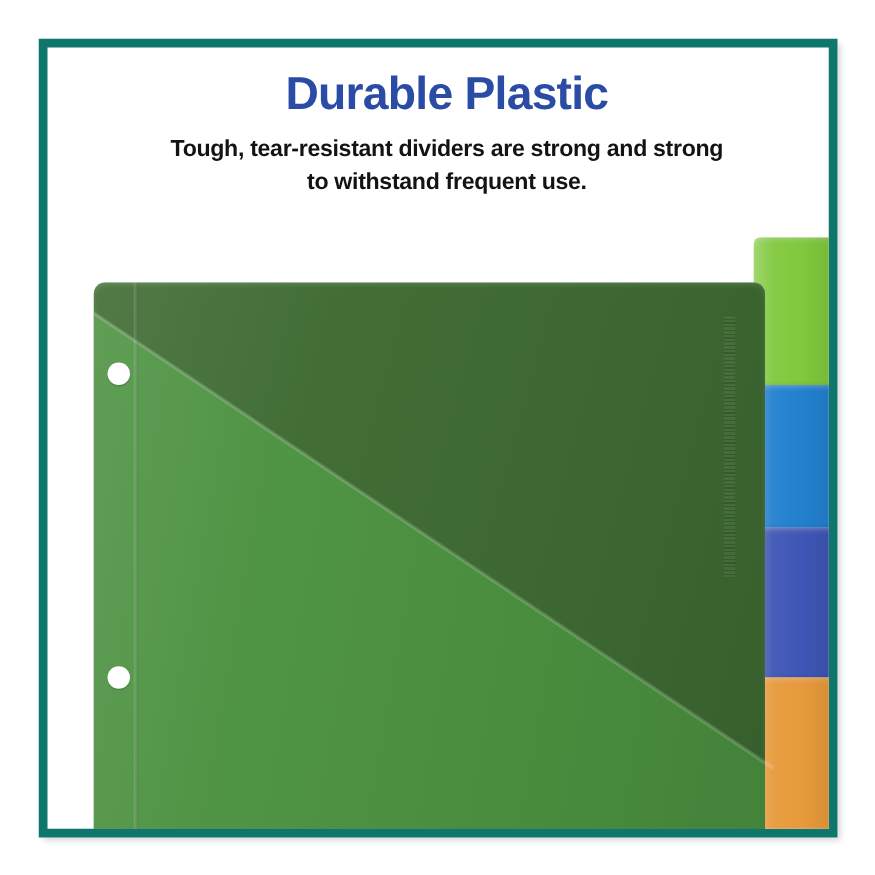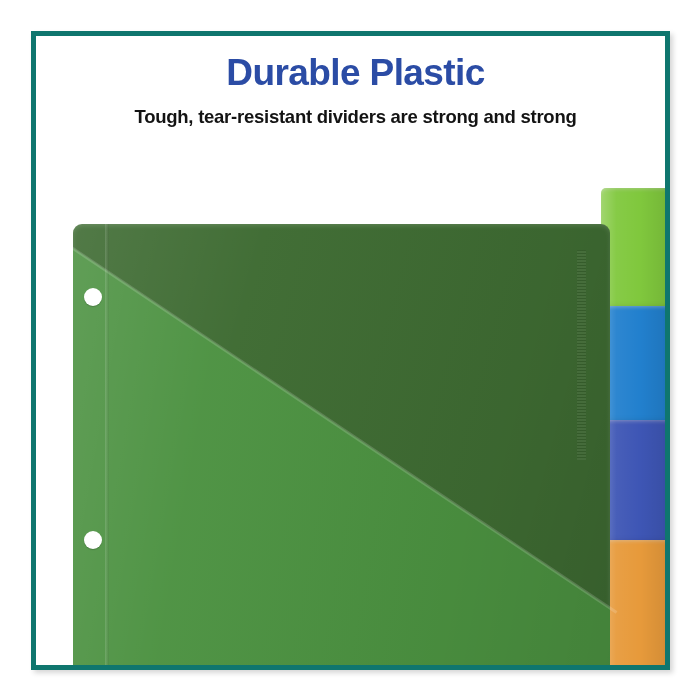--- a/index.html
+++ b/index.html
@@ -22,21 +22,21 @@
   }
 
   
   .product-card {
     position: absolute;
     left: 31px;
     top: 31px;
     width: 639px;
     height: 639px;
     background: #ffffff;
-    border: 5px solid #0f766e;
+    border: 7px solid #0f766e;
     box-shadow: 3px 3px 5px rgba(0,0,0,0.16);
     box-sizing: border-box;
     overflow: hidden;
   }
 
   
   .headline {
     position: absolute;
     left: 0;
     top: 18px;
@@ -210,20 +210,21 @@
 <body>
 
 <div id="stage">
 
   <div class="product-card">
 
     <div class="headline" style="color: rgb(43, 76, 165);">Durable Plastic</div>
 
     <div class="subhead" style="color: rgb(19, 19, 19);">
       <span class="line">Tough, tear-resistant dividers are strong and strong</span>
+      <span class="line">to withstand frequent use.</span>
     </div>
 
     <div class="product-photo">
 
       <div class="tab-stack">
         <div class="tab" id="tab-0" style="background: rgb(128, 200, 61);"></div>
         <div class="tab" id="tab-1" style="background: rgb(34, 128, 206);"></div>
         <div class="tab" id="tab-2" style="background: rgb(62, 86, 181);"></div>
         <div class="tab" id="tab-3" style="background: rgb(231, 154, 59);"></div>
       </div>

